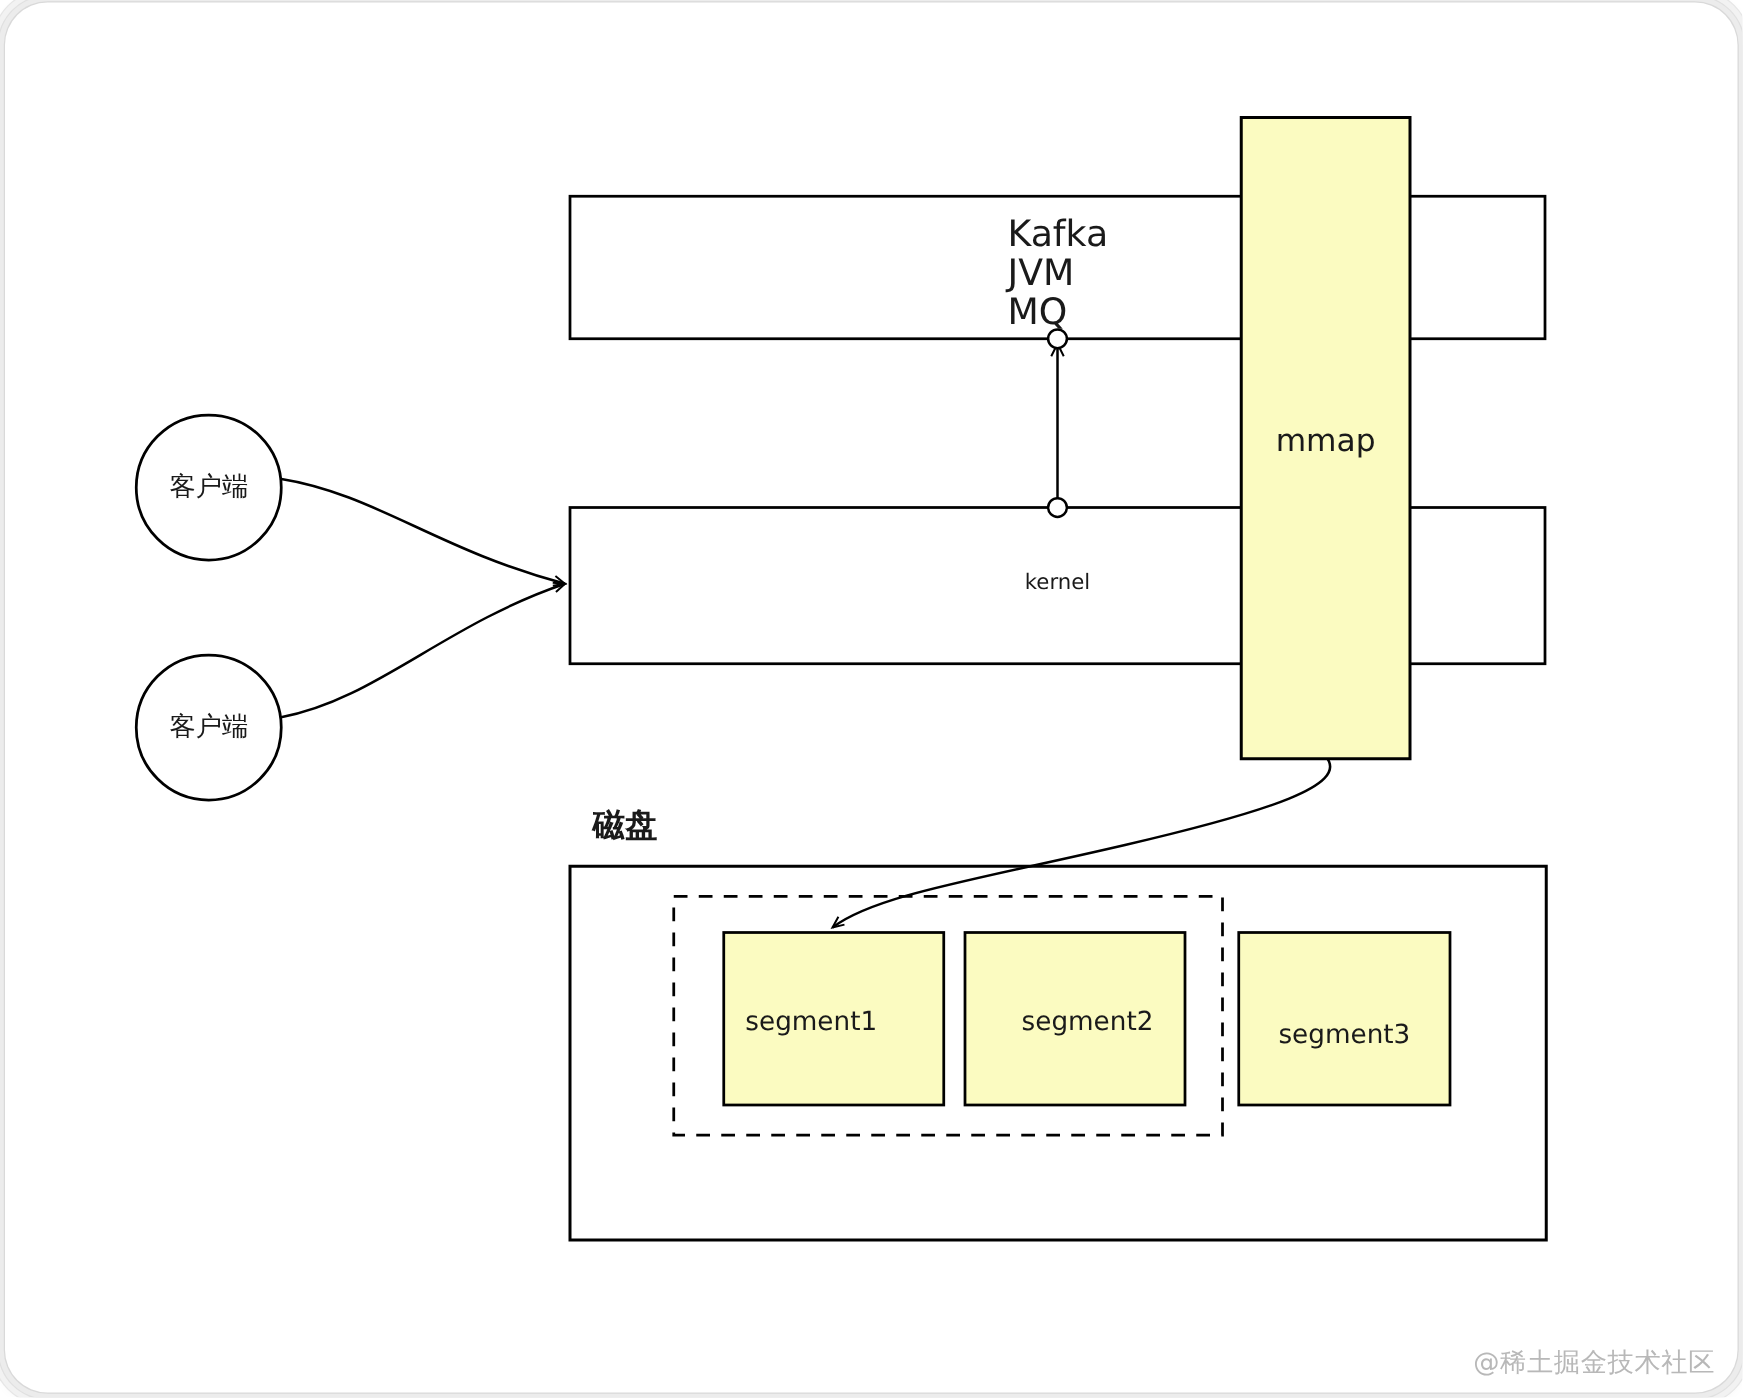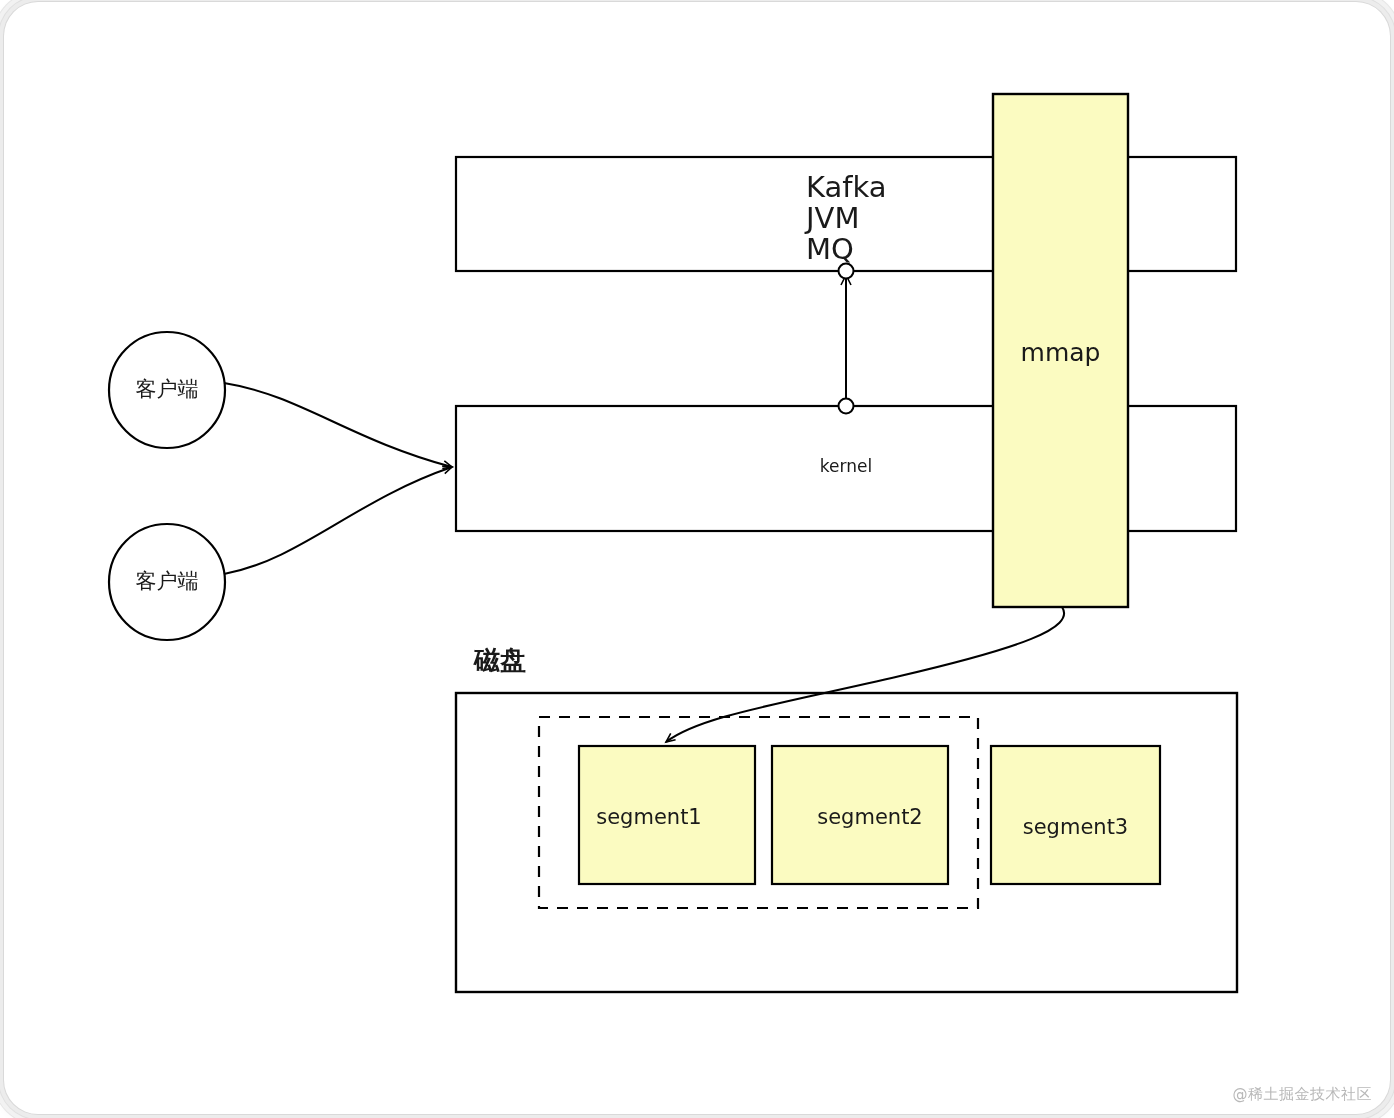--- a/index.html
+++ b/index.html
@@ -58,21 +58,21 @@
     color: #1a1a1a;
     white-space: pre;
   }
   .lbl-center {
     text-align: center;
   }
   .watermark {
     position: absolute;
     right: 22px;
     bottom: 14px;
-    font-size: 15px;
+    font-size: 21px;
     color: #b8b8b8;
     letter-spacing: 0.5px;
     white-space: nowrap;
   }
 </style>
 </head>
 <body>
 
 <div id="screen">
 

